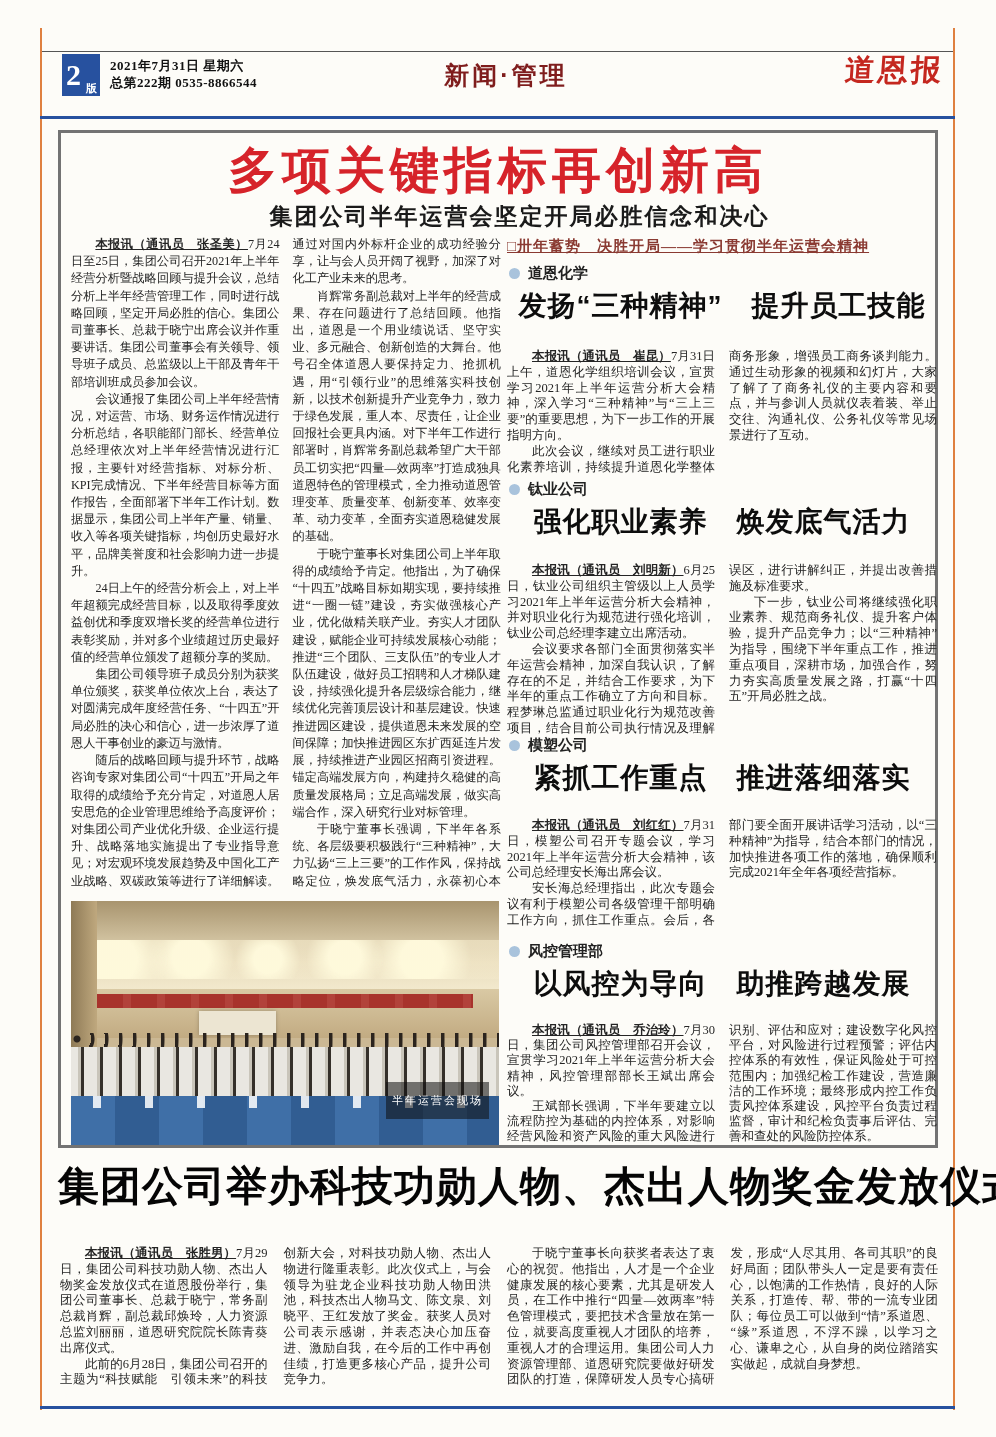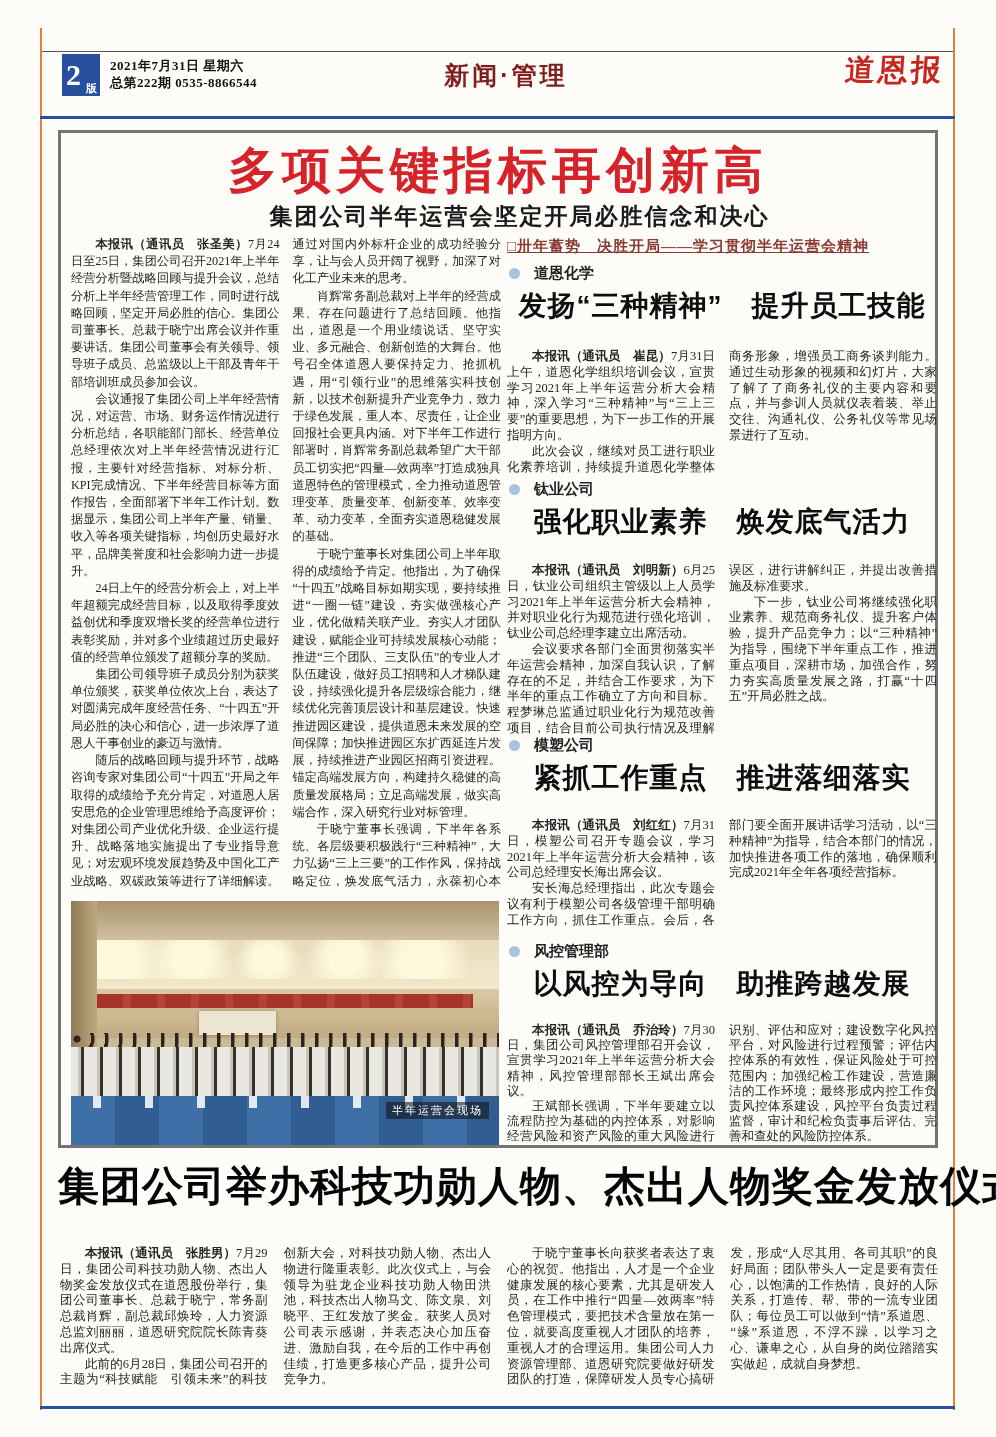--- a/index.html
+++ b/index.html
@@ -23,21 +23,21 @@
   
   .main-box{position:absolute;left:58px;top:130px;width:880px;height:1018px;box-sizing:border-box;
         border:3px solid #737373;background:#fdfcf8;}
   .main-headline{margin-top:9px;text-align:center;color:#d6232a;
         font:900 49px/56px "Liberation Sans",sans-serif;letter-spacing:5px;}
   .main-subhead{margin-top:4px;text-align:center;font:700 23px/30px "Liberation Serif",serif;letter-spacing:2px;color:#1a1a1a;padding-left:43px;}
   .main-cols{position:absolute;left:10px;top:103px;width:430px;height:660px;
         column-count:2;column-gap:13px;column-fill:auto;overflow:hidden;
         font-size:12.2px;line-height:17.2px;text-align:justify;color:#252525;}
   .para{margin:0;text-indent:2em;}
-  .para b{font-weight:700;}
+  .para b{font-weight:700;text-decoration:underline;}
   .paras{display:contents;}
   
   .photo{position:absolute;left:10px;top:768px;width:428px;height:244px;overflow:hidden;background:#cbb894;}
   .ph-ceiling{position:absolute;left:0;top:0;width:100%;height:36%;
         background:linear-gradient(#a8946e,#e8dcbc 70%,#f2e9cd);}
   .ph-lights{position:absolute;left:0;top:16%;width:100%;height:16%;
         background:
           radial-gradient(circle at 10% 50%,rgba(255,250,220,.95) 0 6%,transparent 14%),
           radial-gradient(circle at 28% 45%,rgba(255,250,220,.95) 0 6%,transparent 14%),
           radial-gradient(circle at 46% 50%,rgba(255,250,220,.95) 0 6%,transparent 14%),
@@ -52,26 +52,26 @@
   .ph-pillar{position:absolute;left:0;top:0;width:6%;height:78%;background:linear-gradient(90deg,#8e7a56,#bfa87e);}
   .ph-crowd-heads{position:absolute;left:0;top:54%;width:100%;height:8%;
         background:repeating-radial-gradient(circle at 6px 6px,#2b241e 0 3px,transparent 4px 14px);}
   .ph-crowd{position:absolute;left:0;top:60%;width:100%;height:20%;
         background:repeating-linear-gradient(90deg,#e9e7e1 0 7px,#c9c5ba 7px 10px,#35302a 10px 13px,#e9e7e1 13px 19px);}
   .ph-tables{position:absolute;left:0;top:80%;width:100%;height:20%;
         background:repeating-linear-gradient(90deg,#3f6fa7 0 44px,#315d92 44px 88px);}
   .ph-papers{position:absolute;left:0;top:80%;width:100%;height:5%;
         background:repeating-linear-gradient(90deg,transparent 0 22px,rgba(255,255,255,.85) 22px 30px,transparent 30px 52px);}
   .photo-caption{position:absolute;right:10px;bottom:26px;background:rgba(15,15,15,.55);color:#fff;
-        font:400 11px/15px "Liberation Sans",sans-serif;padding:1px 6px;letter-spacing:2px;}
+        font:400 11px/15px "Liberation Sans",sans-serif;padding:11px 6px;letter-spacing:2px;}
   
   .right-col{position:absolute;left:446px;top:0;width:430px;height:100%;}
   .strap{position:absolute;left:0;top:104px;font:700 15px/18px "Liberation Serif",serif;
         color:#8a3a32;letter-spacing:1px;white-space:nowrap;text-decoration:underline;}
-  .sec-tag{position:absolute;left:2px;display:flex;align-items:center;gap:14px;
+  .sec-tag{position:absolute;left:2px;display:flex;align-items:center;gap:8px;
         font:700 15px/16px "Liberation Sans",sans-serif;color:#222;}
   .sec-tag .dot{width:11px;height:11px;border-radius:50%;background:#a9c3dc;flex:none;}
   .sec-head{position:absolute;left:0;width:100%;text-align:center;color:#0d0d0d;
         font:900 28px/34px "Liberation Sans",sans-serif;letter-spacing:1px;white-space:nowrap;}
   .sec-body{position:absolute;left:0;width:100%;column-count:2;column-gap:14px;column-fill:auto;
         overflow:hidden;font-size:12.5px;line-height:15.8px;text-align:justify;color:#252525;}
   .tag-s1{top:132px;} .head-s1{top:156px;} .body-s1{top:216px;height:132px;}
   .tag-s2{top:348px;} .head-s2{top:372px;} .body-s2{top:430px;height:185px;}
   .tag-s3{top:604px;} .head-s3{top:628px;} .body-s3{top:685px;height:125px;}
   .tag-s4{top:810px;} .head-s4{top:834px;} .body-s4{top:890px;height:122px;line-height:15.2px;}

